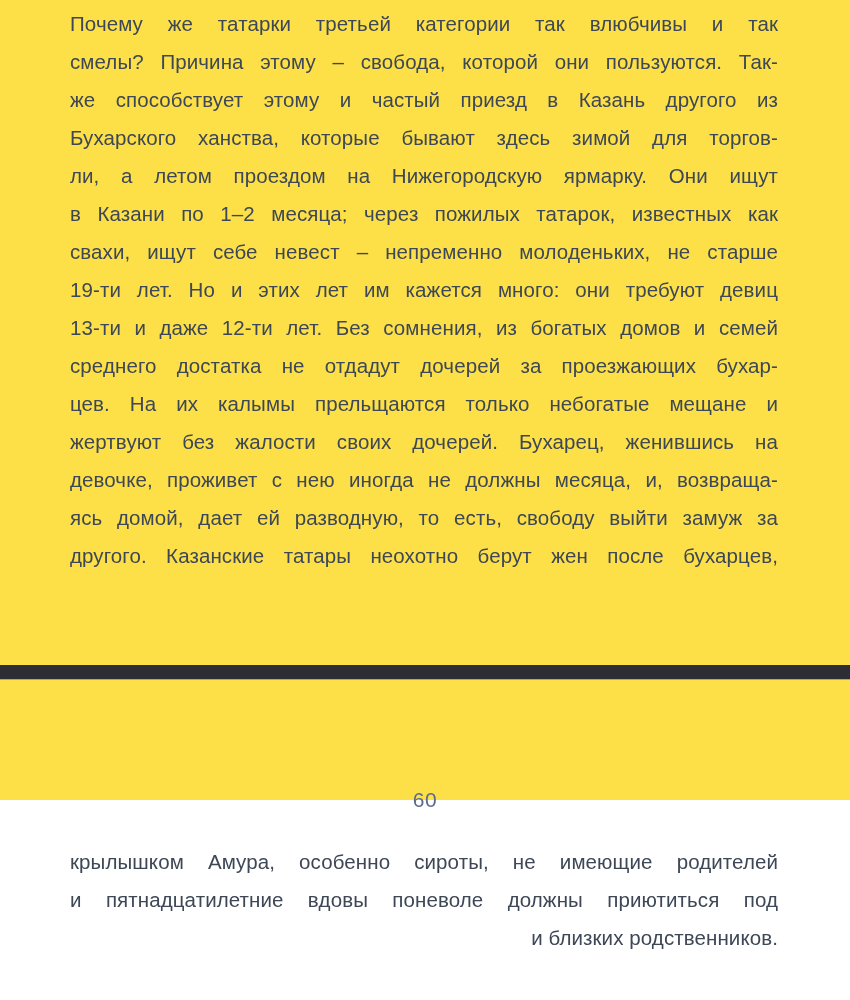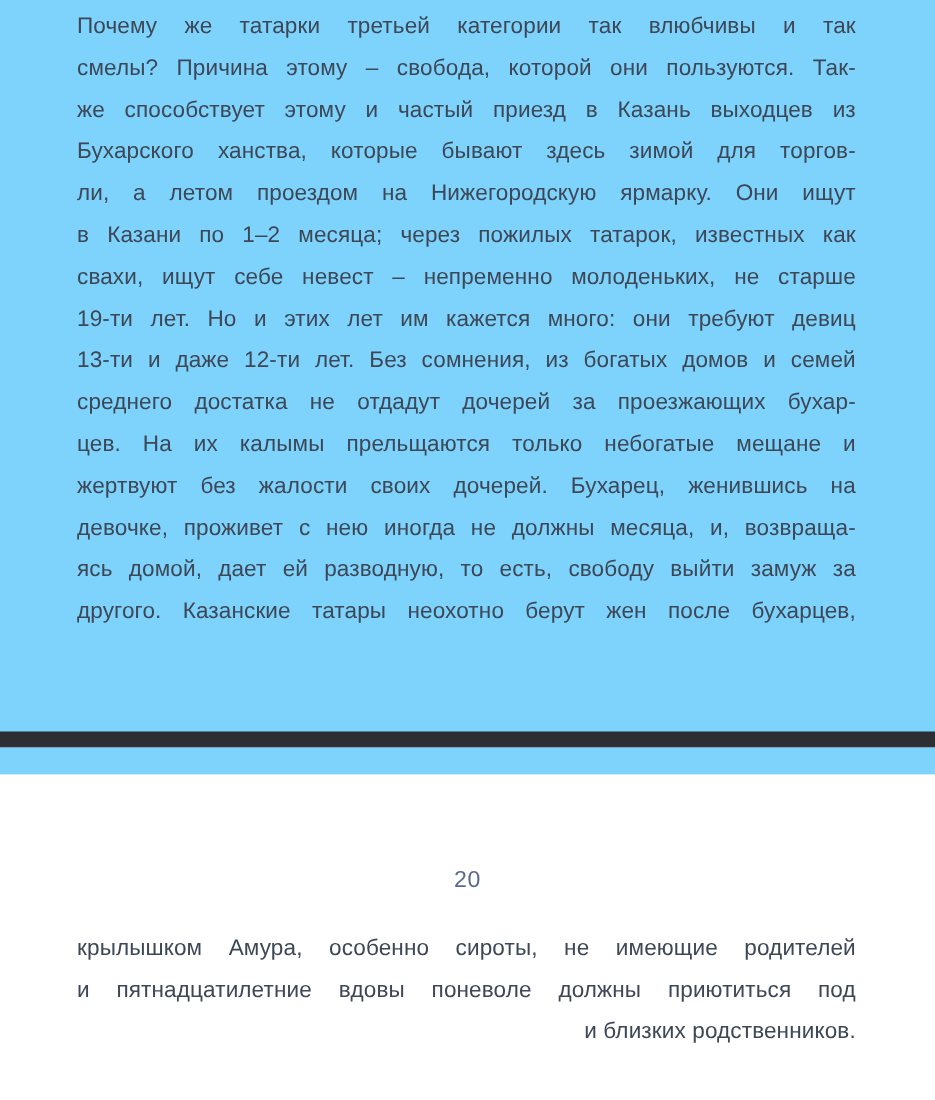--- a/index.html
+++ b/index.html
@@ -12,22 +12,22 @@
     width: 850px;
     height: 1000px;
     overflow: hidden;
     font-family: "Liberation Sans", "DejaVu Sans", sans-serif;
     -webkit-font-smoothing: antialiased;
   }
 
   .page {
     position: relative;
     width: 850px;
-    height: 704px;
-    background: #7dd3fc;
+    height: 800px;
+    background: #fde047;
   }
 
   
 
   .text-block {
     position: absolute;
     left: 70px;
     width: 708px;
     color: #3d4756;
     font-size: 20.5px;
@@ -90,38 +90,38 @@
   }
 </style>
 </head>
 <body>
 
 <div class="page">
 
   <div class="text-block" id="block-top">
     <span class="line just">        Почему же татарки третьей категории так влюбчивы и так</span>
     <span class="line just">смелы? Причина этому – свобода, которой они пользуются. Так-</span>
-    <span class="line just">же способствует этому и частый приезд в Казань выходцев из</span>
+    <span class="line just">же способствует этому и частый приезд в Казань другого из</span>
     <span class="line just">Бухарского ханства, которые бывают здесь зимой для торгов-</span>
     <span class="line just">ли, а летом проездом на Нижегородскую ярмарку. Они ищут</span>
     <span class="line just">в Казани по 1–2 месяца; через пожилых татарок, известных как</span>
     <span class="line just">свахи, ищут себе невест – непременно молоденьких, не старше</span>
     <span class="line just">19-ти лет. Но и этих лет им кажется много: они требуют девиц</span>
     <span class="line just">13-ти и даже 12-ти лет. Без сомнения, из богатых домов и семей</span>
     <span class="line just">среднего достатка не отдадут дочерей за проезжающих бухар-</span>
     <span class="line just">цев. На их калымы прельщаются только небогатые мещане и</span>
     <span class="line just">жертвуют без жалости своих дочерей. Бухарец, женившись на</span>
     <span class="line just">девочке, проживет с нею иногда не должны месяца, и, возвраща-</span>
     <span class="line just">ясь домой, дает ей разводную, то есть, свободу выйти замуж за</span>
     <span class="line just">другого. Казанские татары неохотно берут жен после бухарцев,</span>
   </div>
 
   <div class="divider-bar"></div>
 
-  <div class="page-number">20</div>
+  <div class="page-number">60</div>
 
   <div class="text-block" id="block-bottom">
     <span class="line just">крылышком Амура, особенно сироты, не имеющие родителей</span>
     <span class="line just">и пятнадцатилетние вдовы поневоле должны приютиться под</span>
     <span class="line last">и близких родственников.</span>
   </div>
 
 </div>
 
 </body></html>

